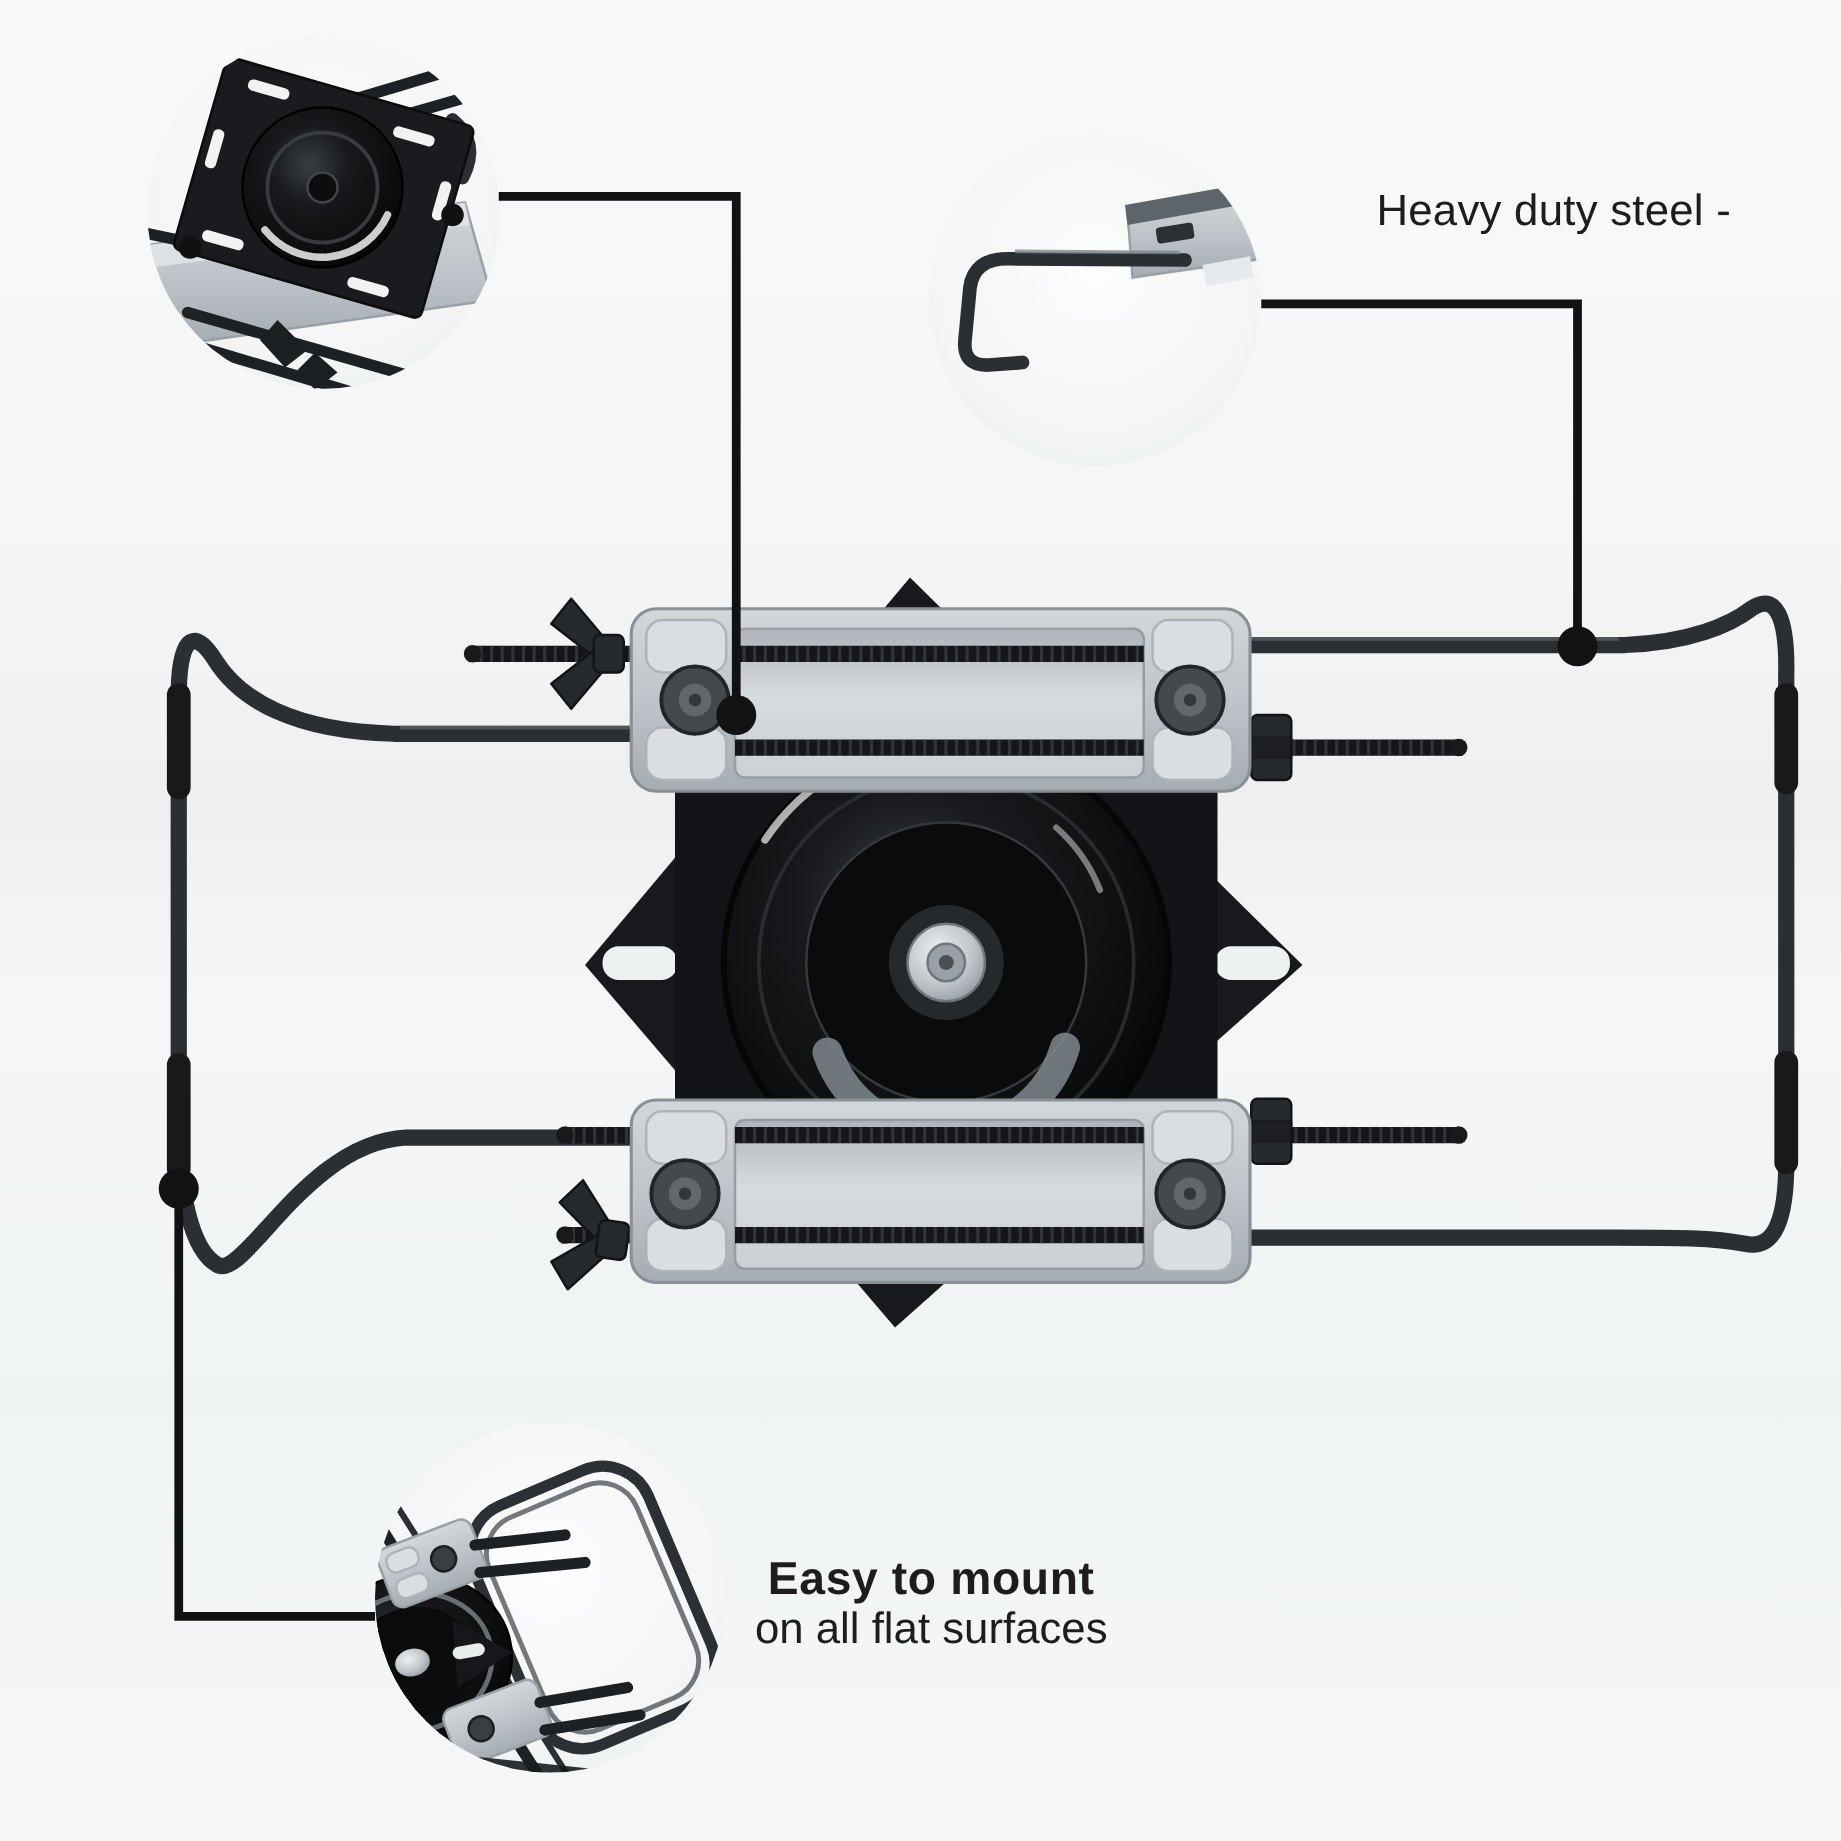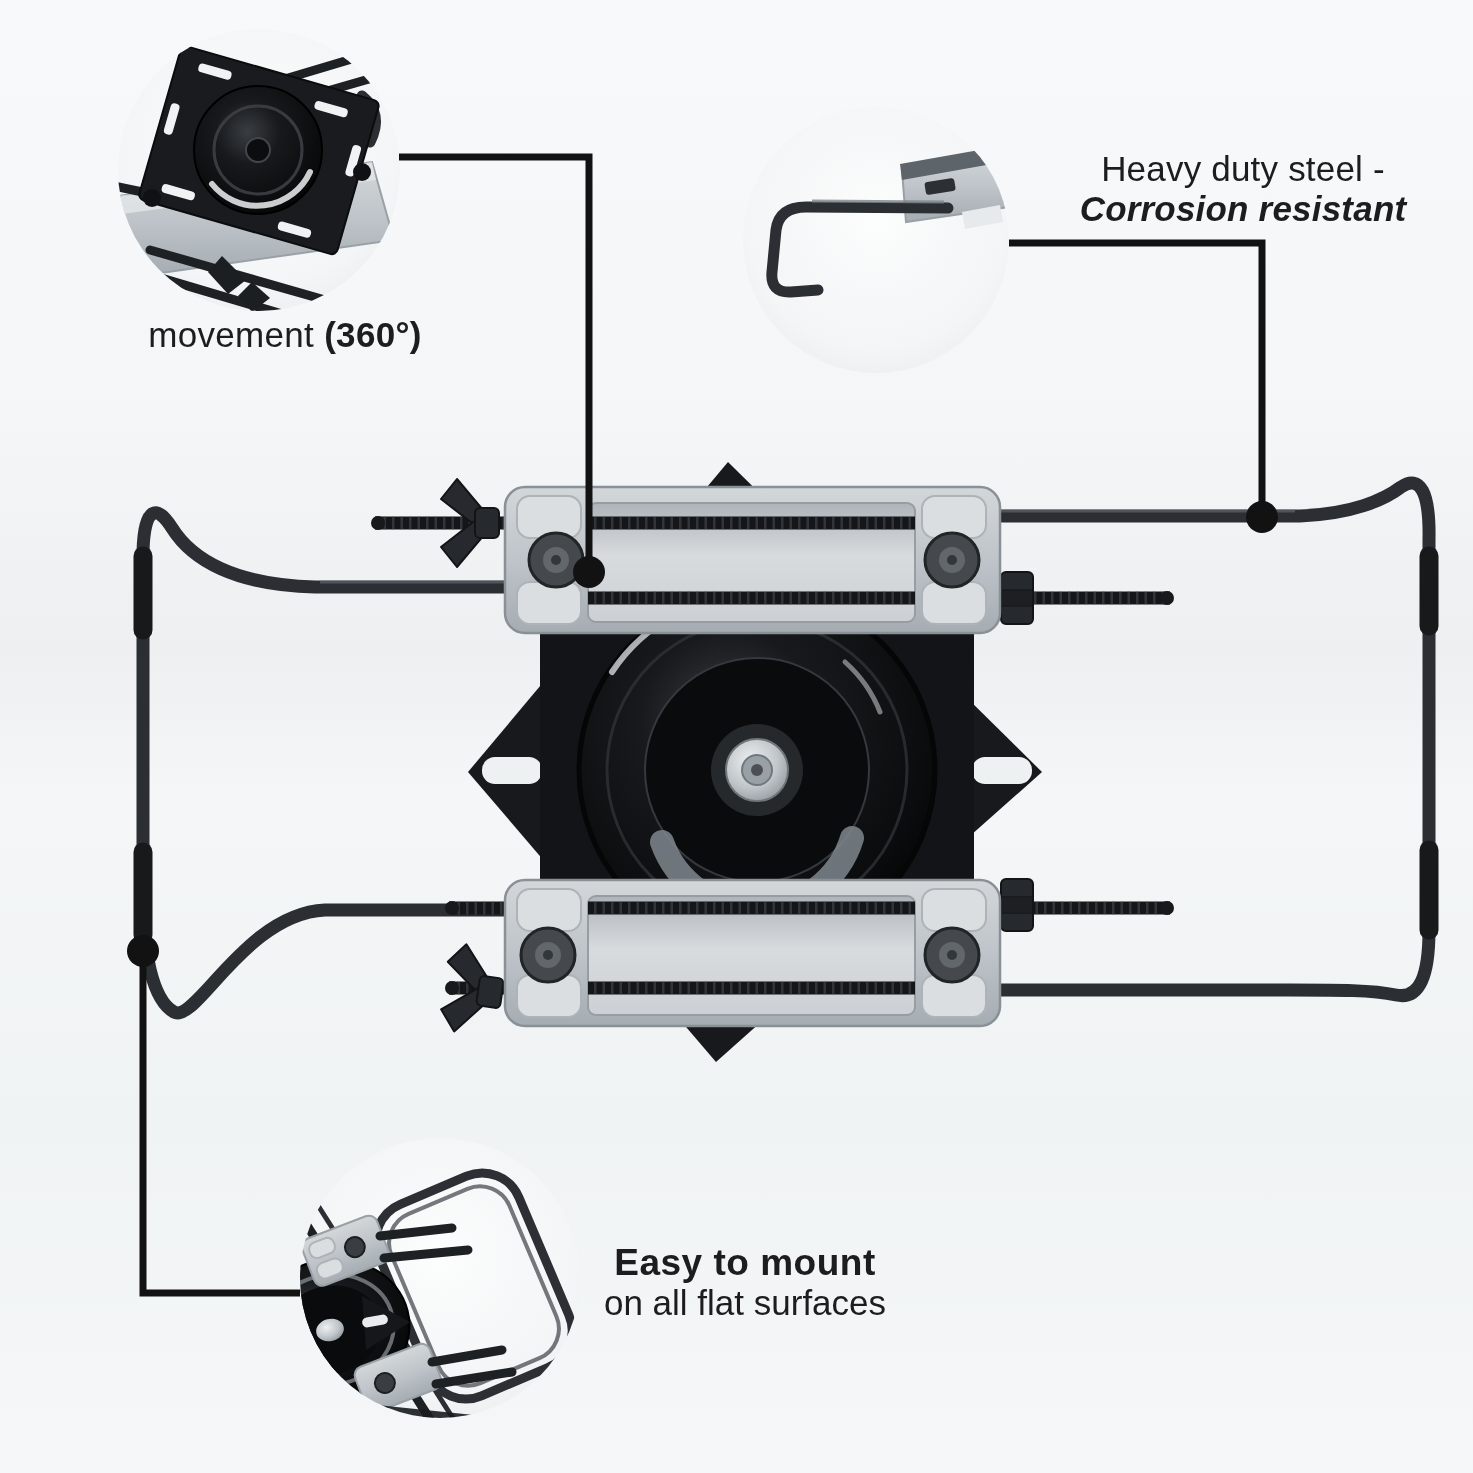--- a/index.html
+++ b/index.html
@@ -276,26 +276,24 @@
       <path d="M 399 157 H 589 V 560" class="ann"></path>
       <circle cx="589" cy="572" r="16" class="annDot"></circle>
       <path d="M 1009 243 H 1262 V 502" class="ann"></path>
       <circle cx="1262" cy="517" r="16" class="annDot"></circle>
       <path d="M 143 960 V 1293 H 300" class="ann"></path>
       <circle cx="143" cy="951" r="16" class="annDot"></circle>
     </g>
   </svg>
 
   <div class="label label-swivel">
-    <div class="l2"><span>movement </span><b>(360°)</b></div>
   </div>
 
   <div class="label label-steel">
     <div class="l1">Heavy duty steel -</div>
-    <div class="l2">Corrosion resistant</div>
   </div>
 
   <div class="label label-mount">
     <div class="l1">Easy to mount</div>
     <div class="l2">on all flat surfaces</div>
   </div>
 
 </div>
 
 </body></html>

